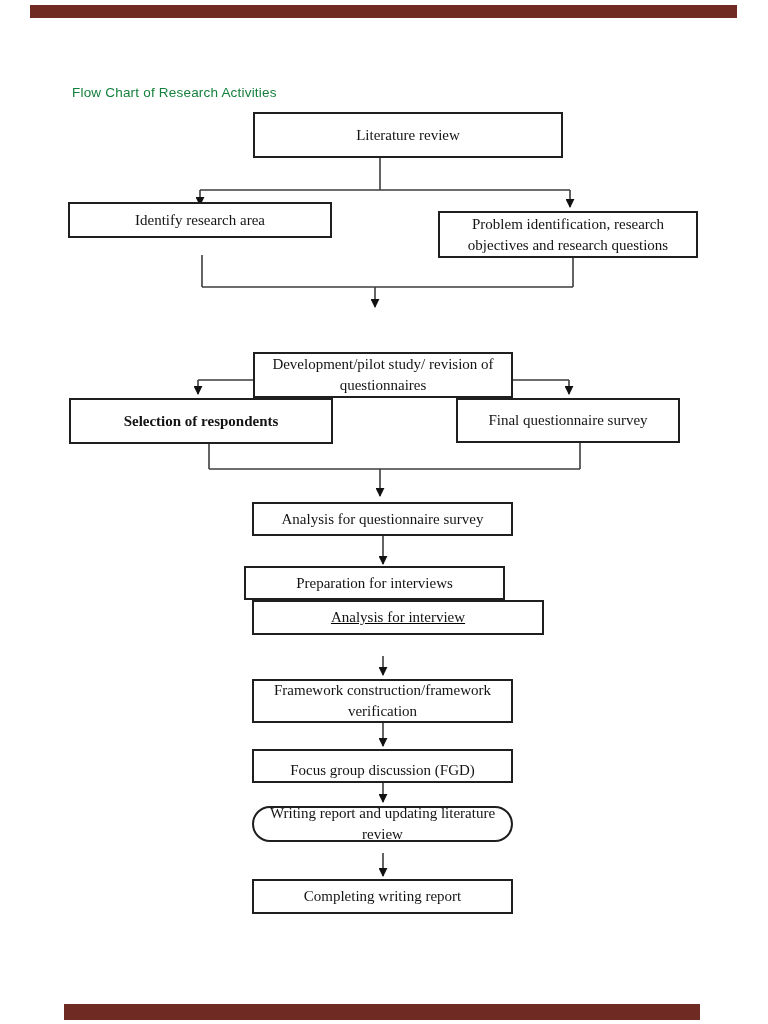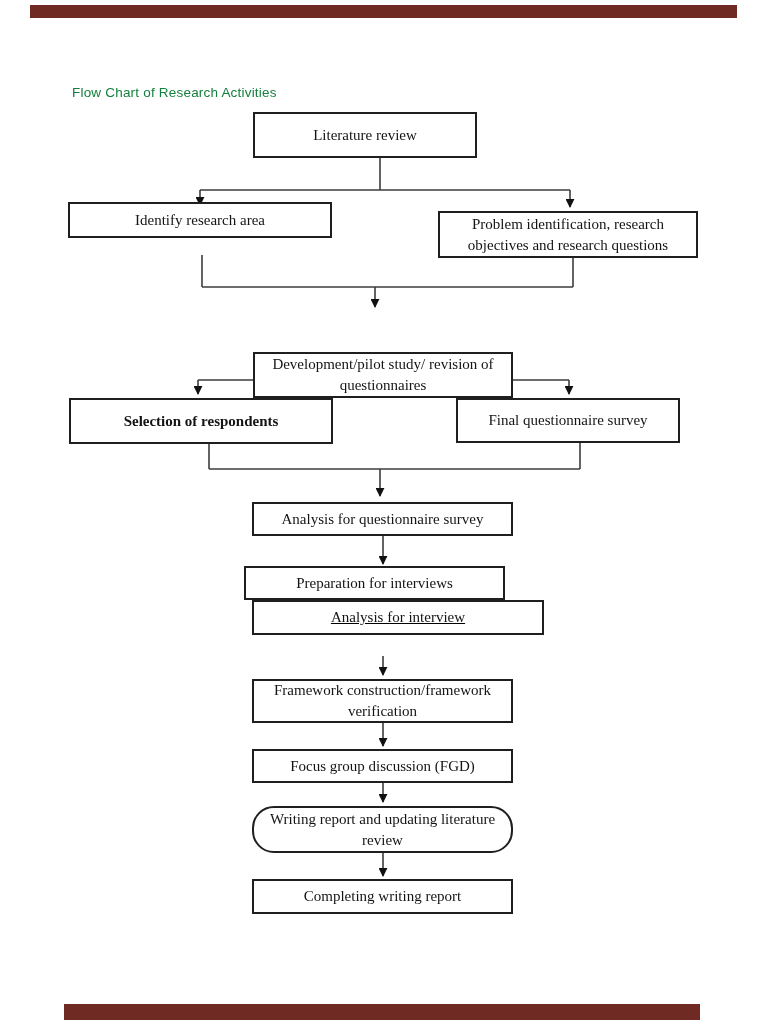--- a/index.html
+++ b/index.html
@@ -8,32 +8,32 @@
   .viewer-bar{position:absolute;background:#6e2a23;}
   #viewer-bar-top{left:30px;top:5px;width:707px;height:13px;}
   #viewer-bar-bottom{left:64px;top:1004px;width:636px;height:16px;}
   #page-heading{position:absolute;left:72px;top:85px;font-family:"Liberation Sans","DejaVu Sans",sans-serif;
           font-size:13.5px;color:#15803d;letter-spacing:.2px;}
   .node{position:absolute;border:2px solid #1f1f1f;background:#ffffff;display:flex;
         align-items:center;justify-content:center;box-sizing:border-box;z-index:2;}
   .node span{display:block;width:100%;text-align:center;white-space:pre-line;
         font-size:15px;line-height:1.4;color:#141414;}
   
-  #n-b1{left:253px;top:112px;width:224px;height:46px;}
+  #n-b1{left:253px;top:112px;width:310px;height:46px;}
   #n-b2{left:68px; top:202px;width:264px;height:36px;}
   #n-b3{left:438px;top:211px;width:260px;height:47px;}
   #n-b4{left:253px;top:313px;width:260px;height:46px;margin-top:39px;}
   #n-b5{left:69px; top:398px;width:264px;height:46px;font-weight:bold;}
   #n-b6{left:456px;top:398px;width:224px;height:45px;}
   #n-b7{left:252px;top:502px;width:261px;height:34px;}
   #n-b8{left:244px;top:566px;width:261px;height:34px;}
   #n-b9{left:252px;top:600px;width:292px;height:35px;text-decoration:underline;}
   #n-b10{left:252px;top:679px;width:261px;height:44px;}
-  #n-b11{left:252px;top:749px;width:261px;height:34px;}
-  #n-b12{left:252px;top:806px;width:261px;height:47px;border-radius:22px;}
+  #n-b11{left:252px;top:749px;width:261px;height:34px;align-items:flex-end;}
+  #n-b12{left:252px;top:806px;width:261px;height:36px;border-radius:22px;}
   #n-b13{left:252px;top:879px;width:261px;height:35px;}
   #connector-layer{position:absolute;left:0;top:0;z-index:1;pointer-events:none;}
   .line{stroke:#3d3d3d;stroke-width:1.6;fill:none;}
 </style>
 </head>
 <body>
 
 <div id="screen">
 
   <div id="viewer-bar-top" class="viewer-bar"></div>

